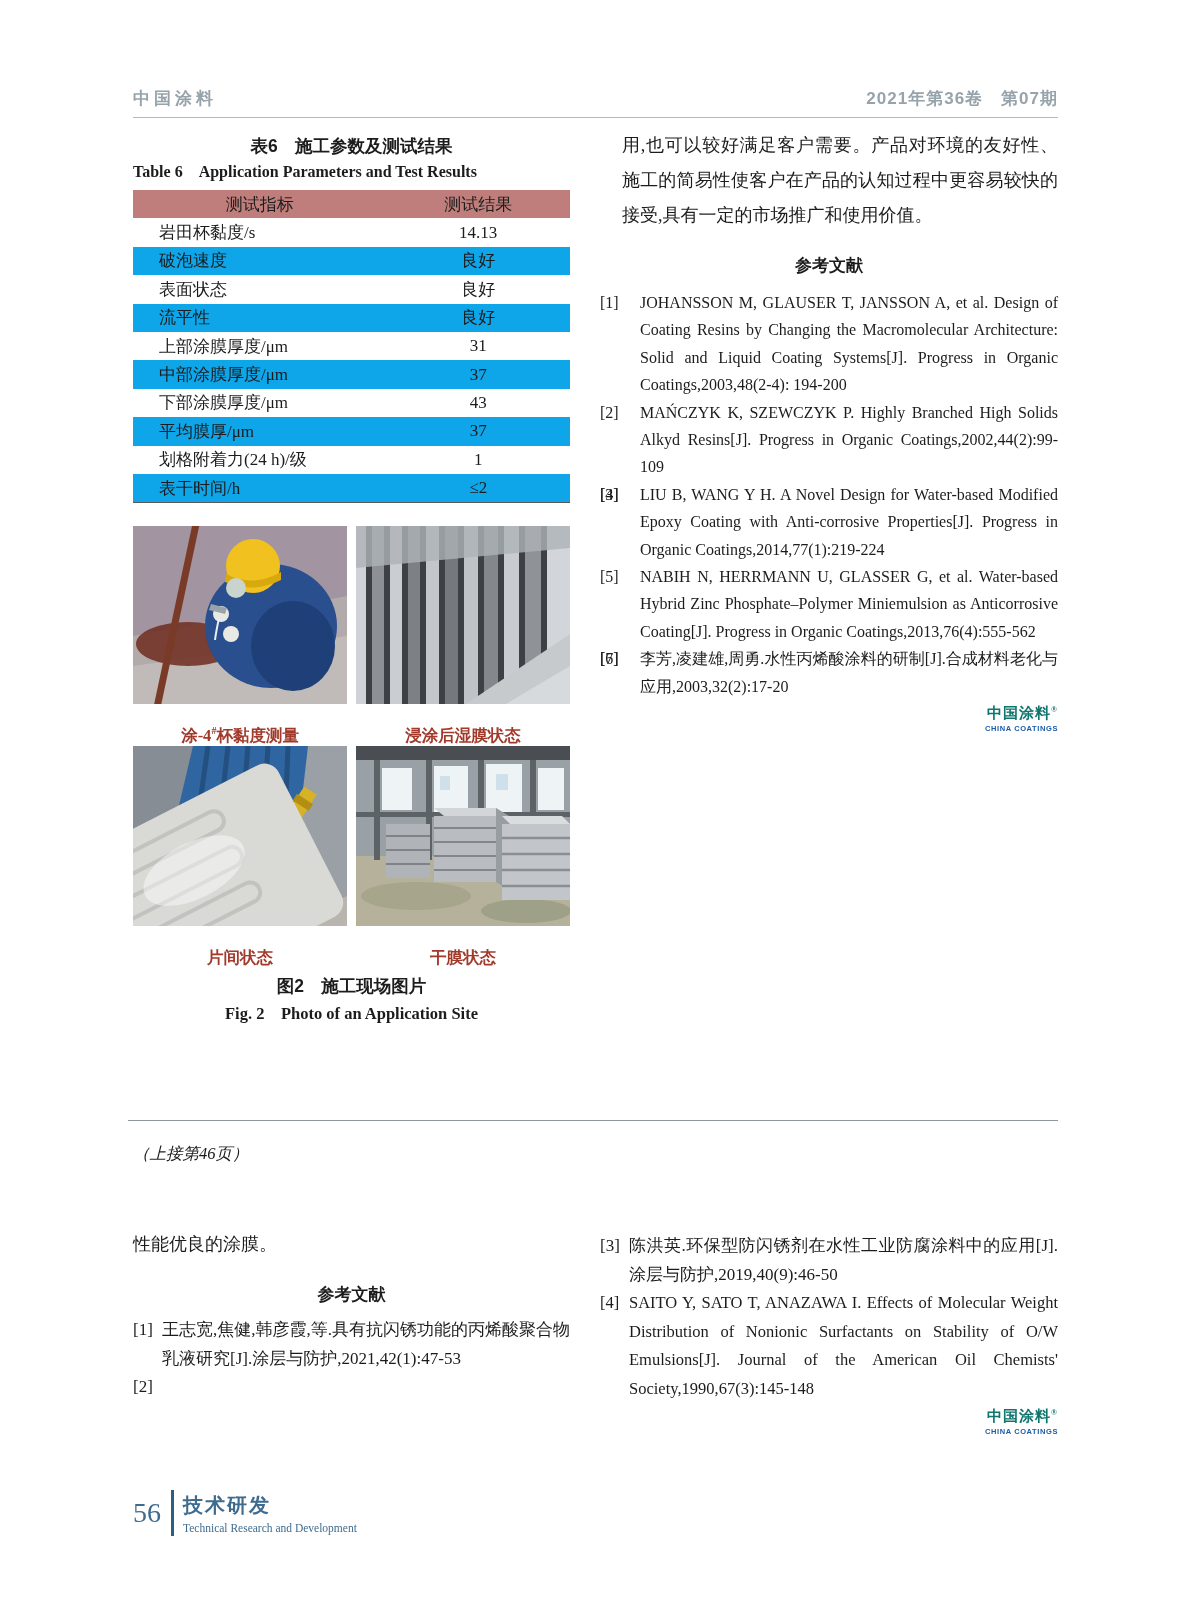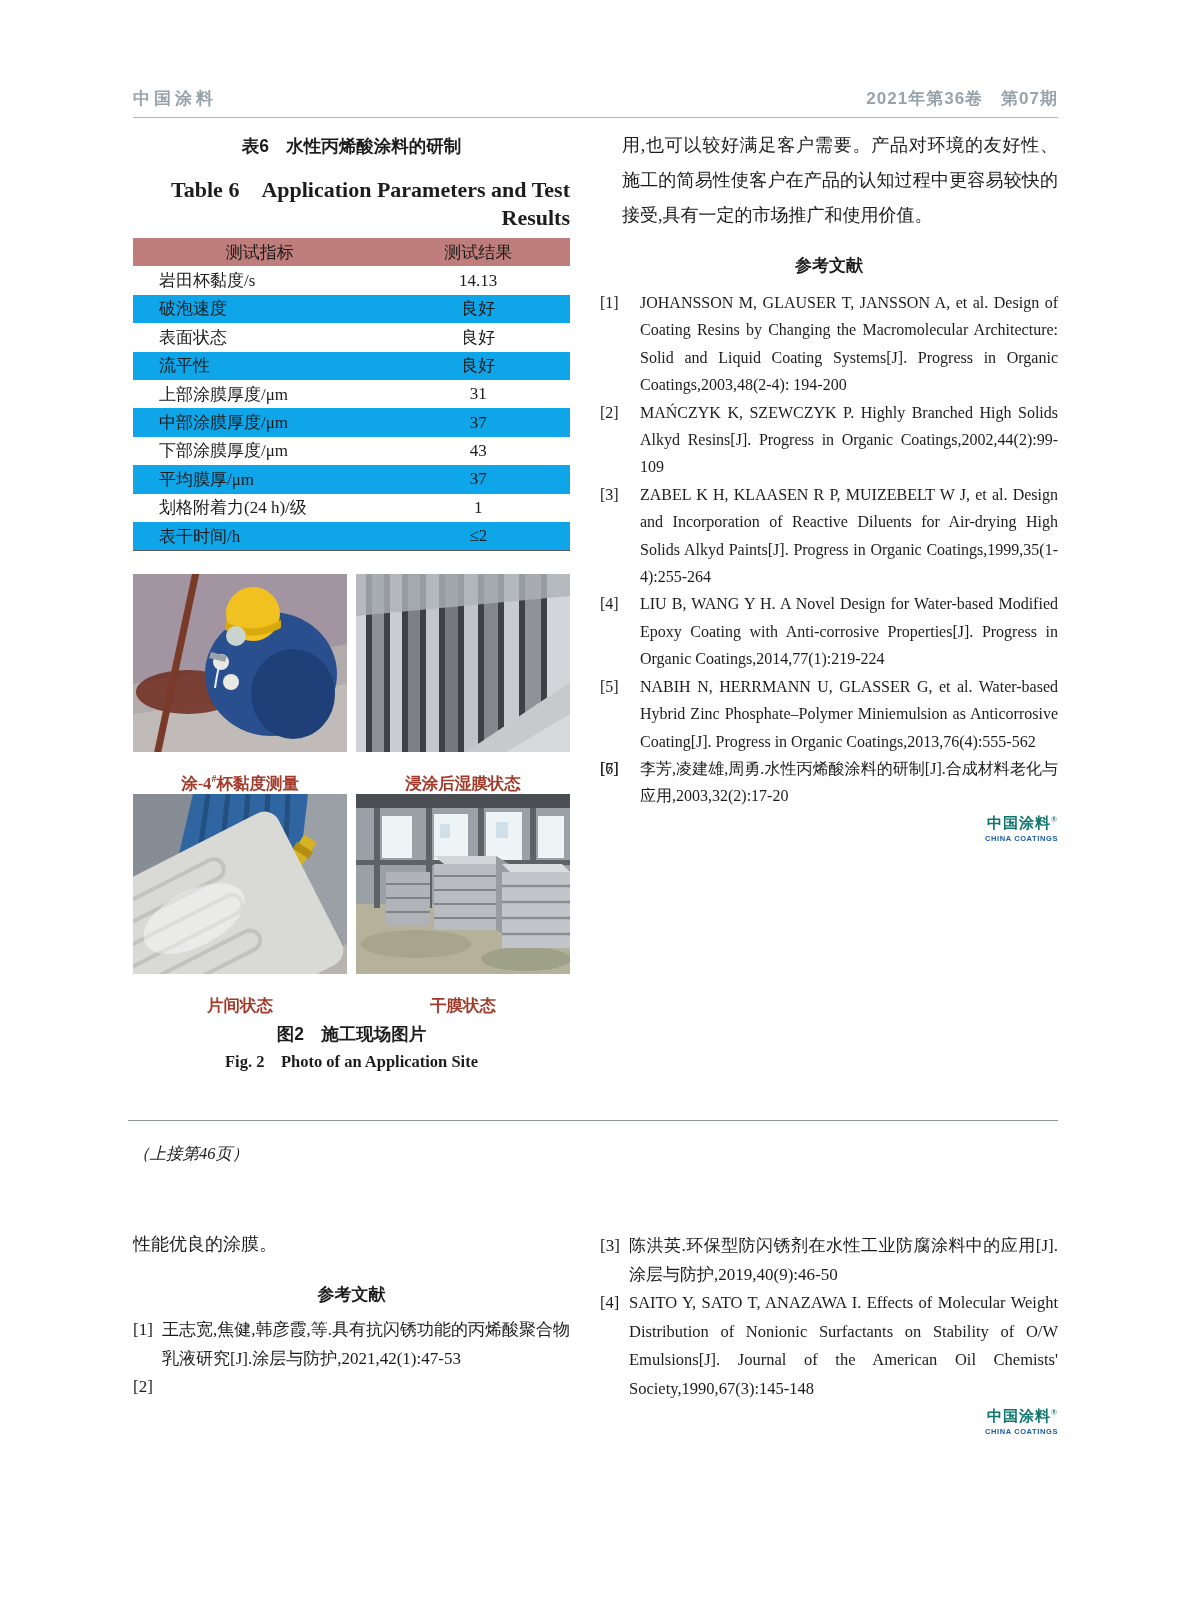--- a/index.html
+++ b/index.html
@@ -13,21 +13,21 @@
   
   .header { position:absolute; top:84px; left:133px; width:925px; height:34px;
     display:flex; justify-content:space-between; align-items:flex-end;
     border-bottom:1.5px solid #b3babf; padding-bottom:7px; }
   .header .jname { font-size:17px; letter-spacing:4px; color:#97a3ab; font-weight:bold; }
   .header .issue { font-size:17px; letter-spacing:1px; color:#97a3ab; font-weight:bold; }
 
   
   .col-left { position:absolute; left:133px; top:134px; width:437px; }
   .tbl-title-zh { text-align:center; font-size:17.5px; font-weight:bold; }
-  .tbl-title-en { text-align:right; font-size:22px; font-weight:bold; margin-top:17px; }
+  .tbl-title-en { text-align:left; font-size:16px; font-weight:bold; margin-top:4px; }
   .table6 { margin-top:7px; border-bottom:1.5px solid #5a5a5a; }
   .t-row { display:flex; height:28.4px; align-items:center; font-size:17px; }
   .t-row .c1 { width:58%; padding-left:26px; }
   .t-row .c2 { width:42%; text-align:center; }
   .t-row.head { background:#bf7e7b; }
   .t-row.head .c1 { text-align:center; padding-left:0; }
   .t-row.shade { background:#0ea5e9; }
 
   
   .fig-grid { margin-top:23px; width:437px; display:flex; flex-wrap:wrap; justify-content:space-between; }
@@ -74,21 +74,21 @@
 <body>
 
 <div class="page">
 
   <div class="header hei">
     <span class="jname">中国涂料</span>
     <span class="issue">2021年第36卷　第07期</span>
   </div>
 
   <div class="col-left">
-    <div class="tbl-title-zh hei">表6　水性丙烯酸涂料的研制</div>
+    <div class="tbl-title-zh hei">表6　施工参数及测试结果</div>
     <div class="tbl-title-en">Table 6　Application Parameters and Test Results</div>
 
     <div class="table6">
       <div class="t-row head">
         <div class="c1">测试指标</div>
         <div class="c2">测试结果</div>
       </div>
       <div class="t-row">
         <div class="c1">岩田杯黏度/s</div>
         <div class="c2">14.13</div>
@@ -278,21 +278,20 @@
     <div class="ref">
       <span class="num">[1]</span>
       <span>JOHANSSON M, GLAUSER T, JANSSON A, et al. Design of Coating Resins by Changing the Macromolecular Architecture: Solid and Liquid Coating Systems[J]. Progress in Organic Coatings,2003,48(2-4): 194-200</span>
     </div>
     <div class="ref">
       <span class="num">[2]</span>
       <span>MAŃCZYK K, SZEWCZYK P. Highly Branched High Solids Alkyd Resins[J]. Progress in Organic Coatings,2002,44(2):99-109</span>
     </div>
     <div class="ref">
       <span class="num">[3]</span>
-      <span>ZABEL K H, KLAASEN R P, MUIZEBELT W J, et al. Design and Incorporation of Reactive Diluents for Air-drying High Solids Alkyd Paints[J]. Progress in Organic Coatings,1999,35(1-4):255-264</span>
     </div>
     <div class="ref">
       <span class="num">[4]</span>
       <span>LIU B, WANG Y H. A Novel Design for Water-based Modified Epoxy Coating with Anti-corrosive Properties[J]. Progress in Organic Coatings,2014,77(1):219-224</span>
     </div>
     <div class="ref">
       <span class="num">[5]</span>
       <span>NABIH N, HERRMANN U, GLASSER G, et al. Water-based Hybrid Zinc Phosphate–Polymer Miniemulsion as Anticorrosive Coating[J]. Progress in Organic Coatings,2013,76(4):555-562</span>
     </div>
     <div class="ref">
@@ -332,14 +331,22 @@
     <div class="bref" style="font-size:16.5px;">
       <span class="num">[4]</span>
       <span>SAITO Y, SATO T, ANAZAWA I. Effects of Molecular Weight Distribution of Nonionic Surfactants on Stability of O/W Emulsions[J]. Journal of the American Oil Chemists' Society,1990,67(3):145-148</span>
     </div>
     <div class="logo">
       <span class="zh"><span>中国涂料</span><sup>®</sup></span>
       <span class="en">CHINA COATINGS</span>
     </div>
   </div>
 
+  <div class="footer">
+    <span class="pnum">56</span>
+    <span class="bar"></span>
+    <span>
+      <div class="sec-zh hei">技术研发</div>
+      <div class="sec-en">Technical Research and Development</div>
+    </span>
+  </div>
 
 </div>
 
 </body></html>

